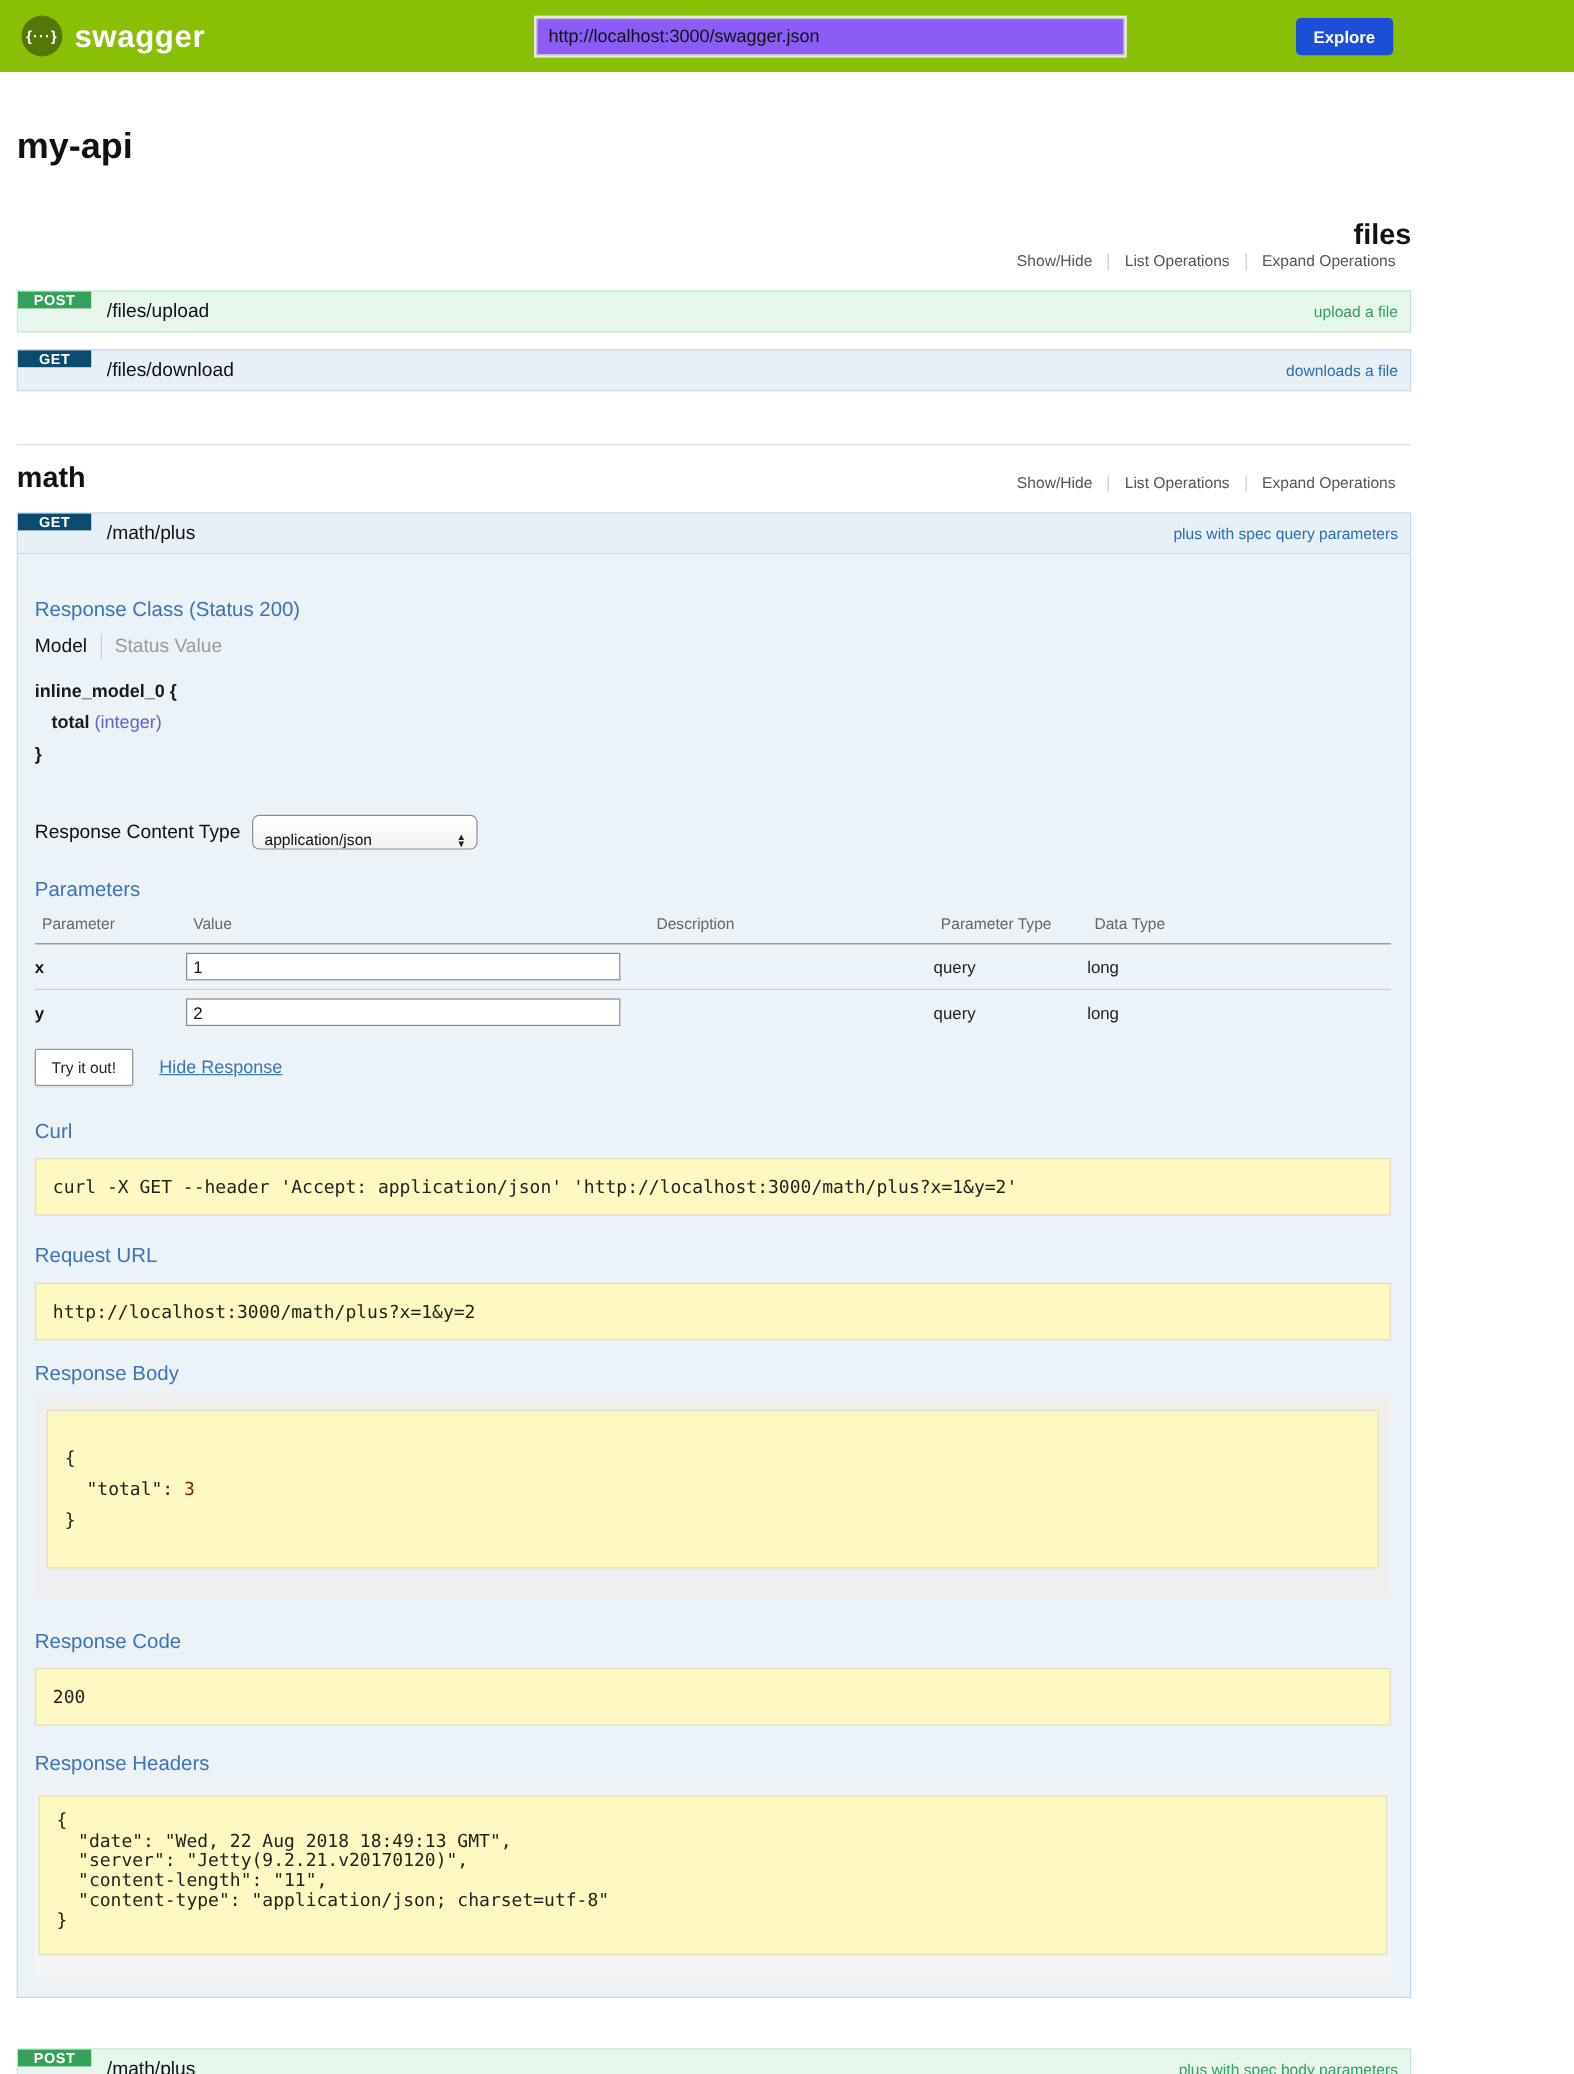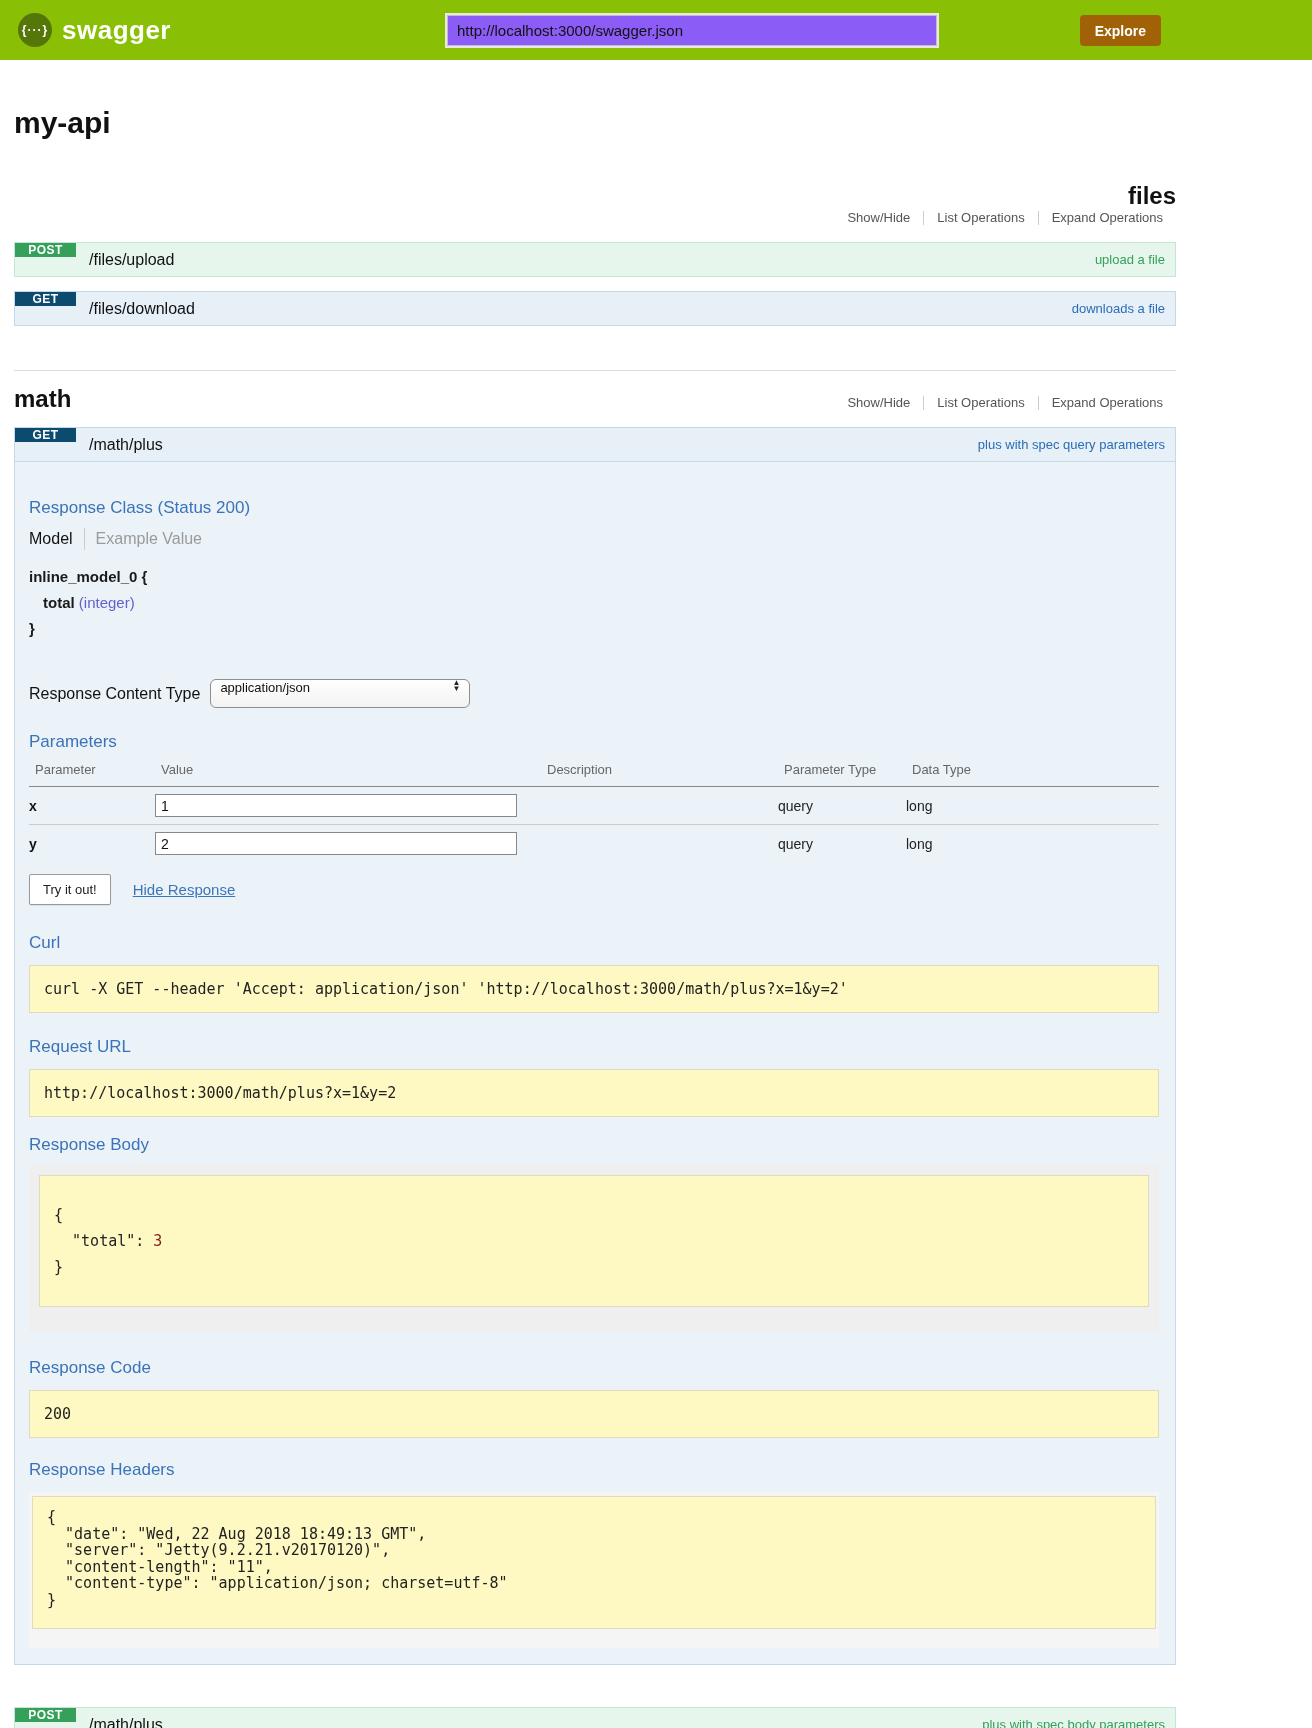--- a/index.html
+++ b/index.html
@@ -18,21 +18,21 @@
     font-size:12px; font-weight:bold; letter-spacing:1px;
   }
   .logo-text { color:#fff; font-size:26px; font-weight:bold; letter-spacing:0.5px; }
   .url-input {
     position:absolute; left:447px; top:15px; width:490px; height:31px;
     border:1px solid #c0c0c0; outline:2px solid #e8e8e8; background:#8b5cf6;
     font-size:15px; padding:0 9px; font-family:"Liberation Sans", sans-serif; color:#111;
   }
   .explore-btn {
     position:absolute; right:151px; top:15px; height:31px;
-    background:#a16207; color:#fff; border:none; border-radius:4px;
+    background:#1d4ed8; color:#fff; border:none; border-radius:4px;
     font-size:14px; font-weight:bold; padding:0 15px; font-family:"Liberation Sans", sans-serif;
     cursor:pointer;
   }
 
   
   .main { width:1162px; margin-left:14px; }
   .api-title { font-size:30px; font-weight:bold; color:#111; margin:46px 0 0 0; }
 
   .section-head { display:flex; justify-content:space-between; align-items:flex-end; }
   .section-head.files { margin-top:42px;flex-direction:column; }
@@ -75,22 +75,22 @@
   .model-block { margin-top:18px; font-size:15px; color:#1a1a1a; }
   .model-open  { font-weight:bold; }
   .model-prop  { margin:9px 0 9px 14px; }
   .model-prop-name { font-weight:bold; }
   .model-prop-type { color:#6262c9; }
   .model-close { font-weight:bold; }
 
   .rct-row { display:flex; align-items:center; gap:10px; margin-top:42px; }
   .rct-label { font-size:16px; color:#111; }
   .select {
-    width:260px; height:29px; border:1px solid #8e8e8e; border-radius:6px;
-    background:linear-gradient(#ffffff,#f2f2f2); display:flex; align-items:flex-start;
+    width:188px; height:29px; border:1px solid #8e8e8e; border-radius:6px;
+    background:linear-gradient(#ffffff,#f2f2f2); display:flex; align-items:flex-end;
     padding:0 9px; font-size:13px; color:#111; cursor:pointer;
   }
   .select-arrows { margin-left:auto; display:flex; flex-direction:column; align-items:center; color:#222; }
   .select-arrows span { font-size:8px; line-height:6px; }
 
   .params-heading { margin-top:24px; }
   .param-table { margin-top:10px; }
   .param-grid { display:grid; grid-template-columns:126px 386px 237px 128px auto; align-items:center; padding-left:6px; }
   .param-header { font-size:13px; color:#666; padding-bottom:9px; border-bottom:1px solid #888; }
   .param-row { padding:7px 0; border-bottom:1px solid #ccc; }
@@ -188,21 +188,21 @@
       <a class="op-summary">plus with spec query parameters</a>
     </div>
 
     <div class="op-panel">
 
       <div class="h4">Response Class (Status 200)</div>
 
       <div class="tabs">
         <span class="tab-active">Model</span>
         <span class="tab-divider"></span>
-        <span class="tab-inactive">Example Value</span>
+        <span class="tab-inactive">Status Value</span>
       </div>
 
       <div class="model-block">
         <div class="model-open">inline_model_0 {</div>
         <div class="model-prop">
           <span class="model-prop-name">total</span>
           <span class="model-prop-type">(integer)</span>
         </div>
         <div class="model-close">}</div>
       </div>

